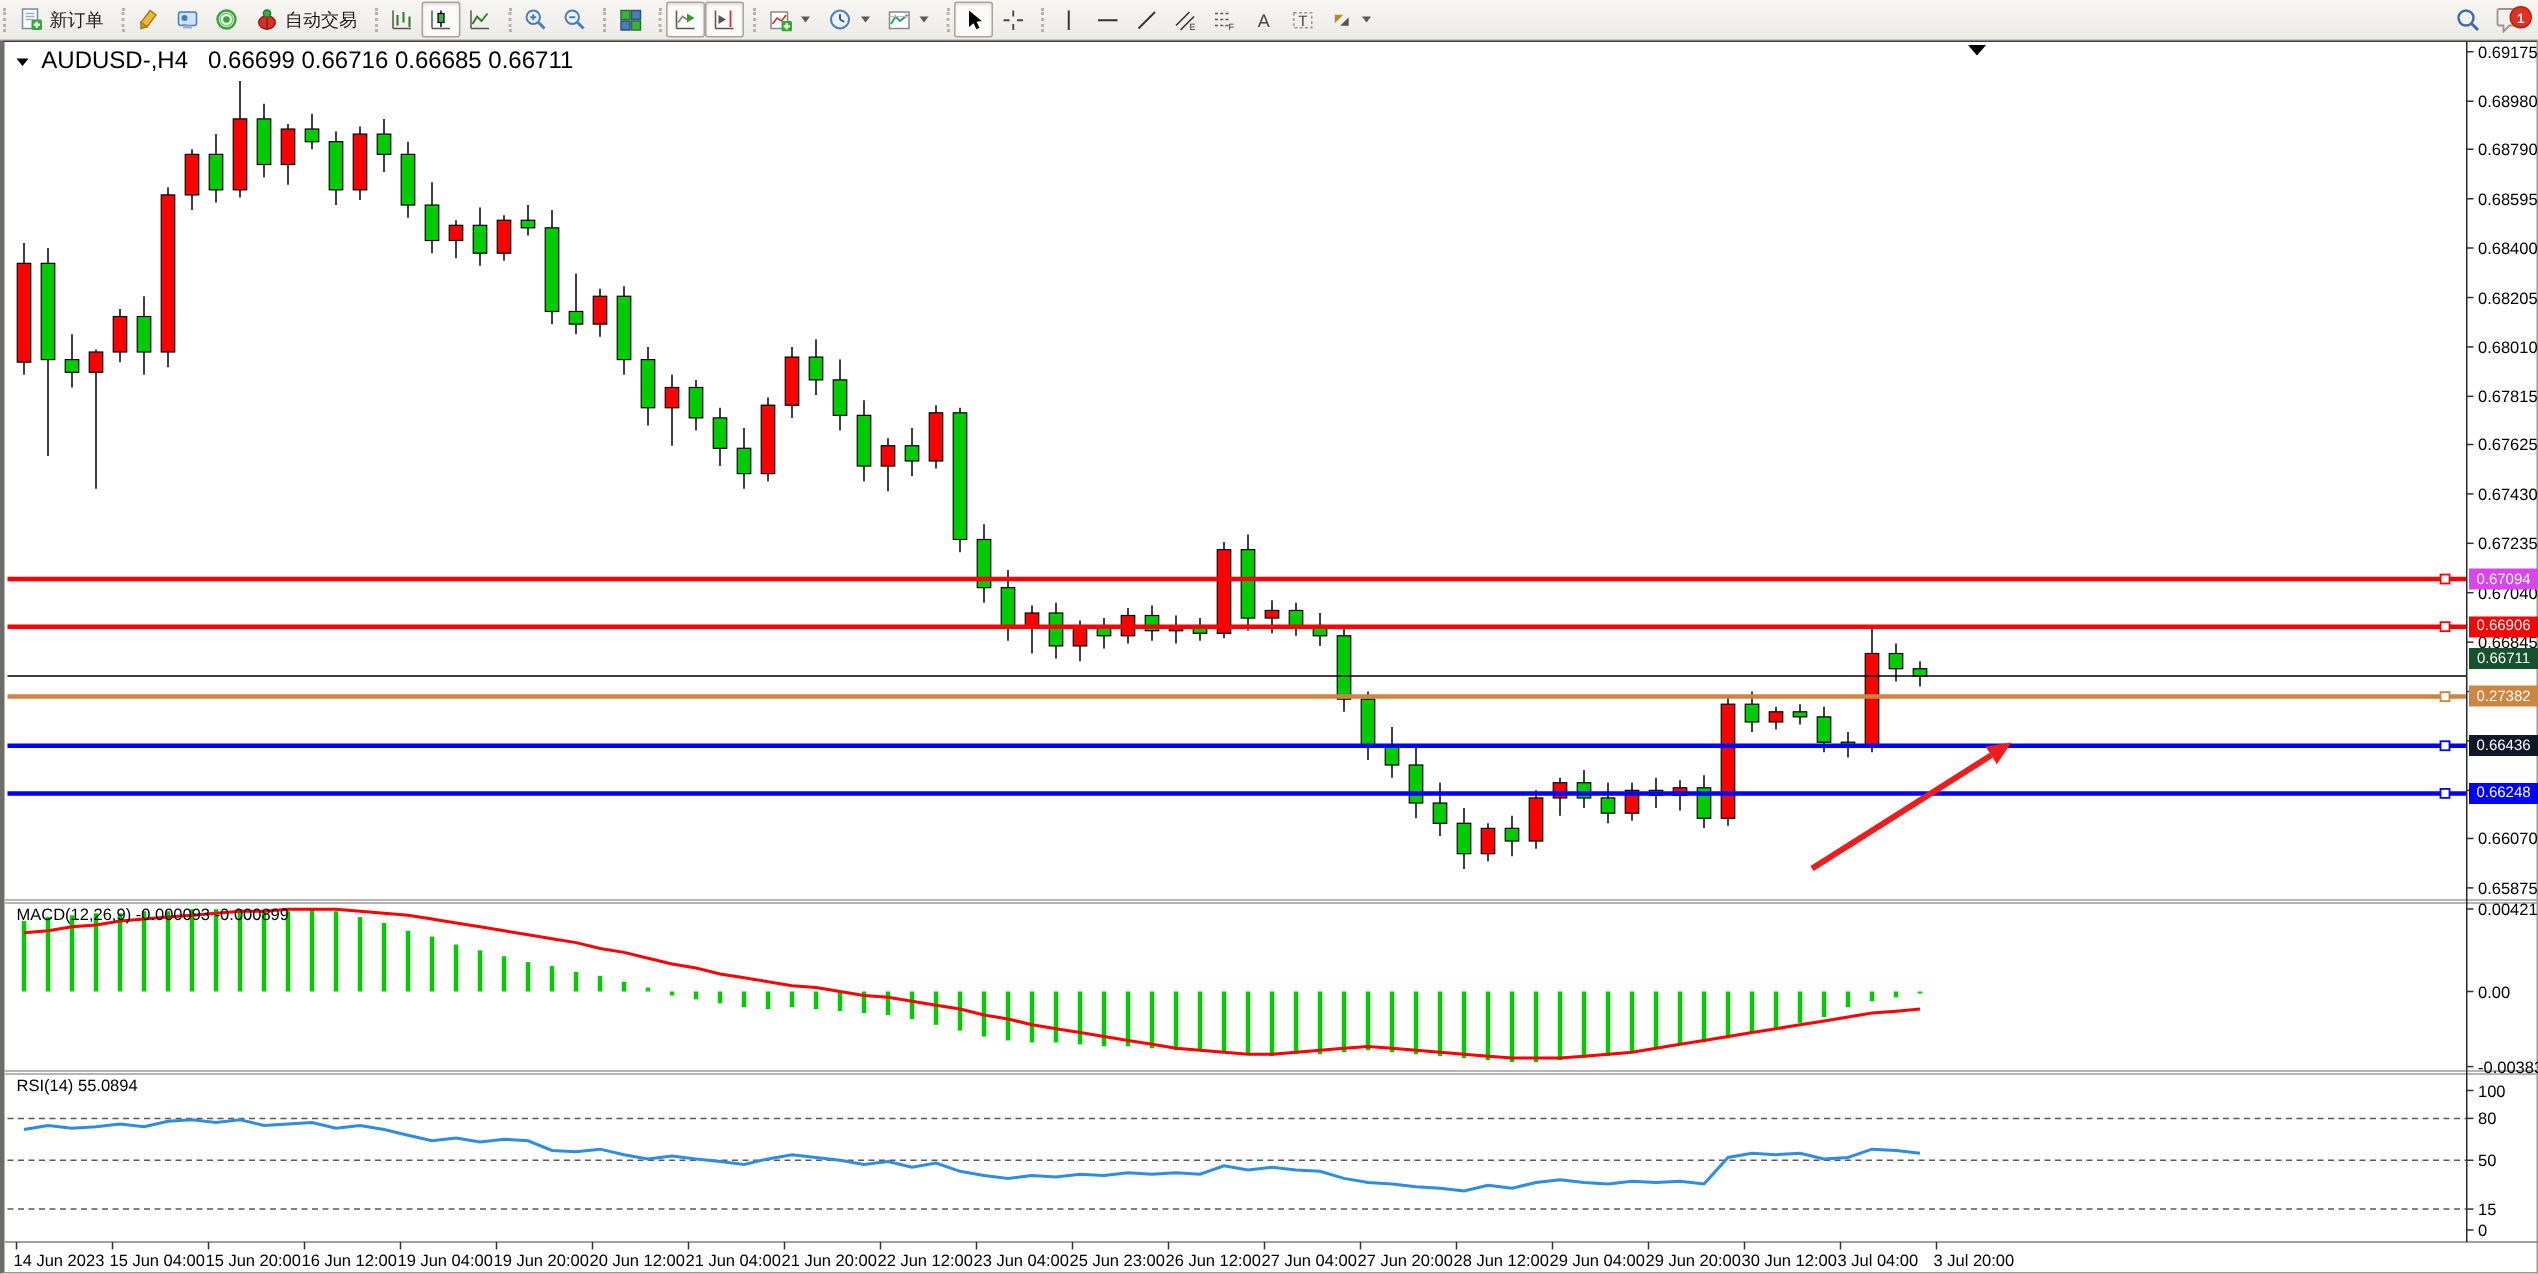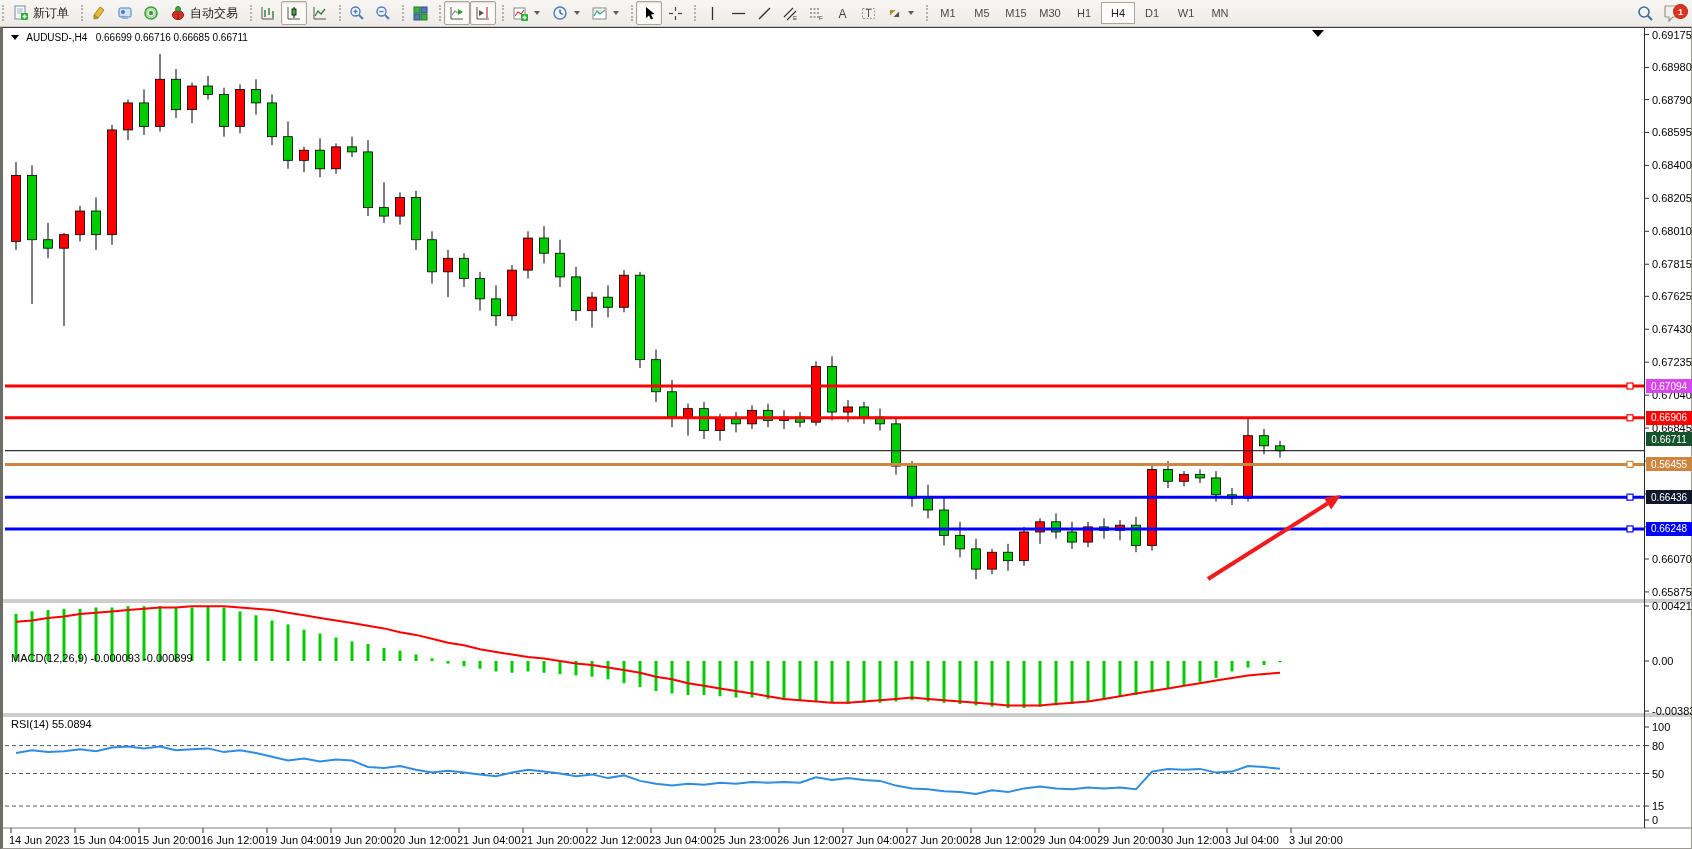--- a/index.html
+++ b/index.html
@@ -22,21 +22,21 @@
   .toolbar-right{position:absolute;right:8px;top:0;height:26px;display:flex;align-items:center;gap:10px;}
   .bubble{position:relative;width:20px;height:18px;}
   .nbadge{position:absolute;right:-4px;top:0px;width:13px;height:13px;border-radius:50%;
     background:#e03121;color:#fff;font-size:9px;font-weight:bold;display:flex;align-items:center;
     justify-content:center;border:1px solid #b02317;}
   
   #mdi{position:absolute;left:0;top:26px;width:1692px;height:823px;background:#ffffff;
     border-left:3px solid #6e6c66;border-top:2px solid #3f3e3a;border-right:1px solid #9a988f;
     border-bottom:1px solid #9a988f;box-sizing:border-box;}
   #plot{position:absolute;left:0;top:0;}
-  .overlay{position:absolute;font-size:10px;color:#000;white-space:nowrap;z-index:5;}
+  .overlay{position:absolute;font-size:16px;color:#000;white-space:nowrap;z-index:5;}
   .ind-label{position:absolute;font-size:11px;color:#000;white-space:nowrap;z-index:5;}
   .badge{position:absolute;left:1643px;width:46px;height:14px;font-size:10px;color:#fff;
     display:flex;align-items:center;justify-content:center;z-index:6;letter-spacing:0;}
   .tri{display:inline-block;width:0;height:0;border-left:4px solid transparent;
     border-right:4px solid transparent;border-top:5px solid #000;margin-right:5px;}
   svg text{font-family:"Liberation Sans","DejaVu Sans",sans-serif;}
 </style>
 </head>
 <body>
 
@@ -253,31 +253,20 @@
     </div>
     <div class="tbtn wide">
       <svg width="15" height="15" viewBox="0 0 15 15">
         <polygon points="2,6 6,2 6,10" fill="#b38a2e" transform="rotate(45 5 6)"></polygon>
         <polygon points="13,9 9,13 9,5" fill="#555" transform="rotate(45 10 9)"></polygon>
       </svg>
       <span class="caret"></span>
     </div>
   </div>
 
-  <div class="tgroup">
-    <div class="tf">M1</div>
-    <div class="tf">M5</div>
-    <div class="tf">M15</div>
-    <div class="tf">M30</div>
-    <div class="tf">H1</div>
-    <div class="tf pressed">H4</div>
-    <div class="tf">D1</div>
-    <div class="tf">W1</div>
-    <div class="tf">MN</div>
-  </div>
 
   <div class="toolbar-right">
     <svg width="17" height="17" viewBox="0 0 17 17">
       <circle cx="7" cy="7" r="5" fill="none" stroke="#3b6ea5" stroke-width="1.6"></circle>
       <line x1="10.8" y1="10.8" x2="15" y2="15" stroke="#3b6ea5" stroke-width="2"></line>
     </svg>
     <div class="bubble">
       <svg width="20" height="18" viewBox="0 0 20 18">
         <path d="M2,2 h15 a1,1 0 0 1 1,1 v9 a1,1 0 0 1 -1,1 h-8 l-4,4 v-4 h-3 a1,1 0 0 1 -1,-1 v-9 a1,1 0 0 1 1,-1 z" fill="#f3f1ee" stroke="#9a958d" stroke-width="1.2"></path>
       </svg>
@@ -665,28 +654,28 @@
       </g>
     </svg>
 
   <div class="overlay" style="left:8px;top:4px;">
     <span class="tri" style="border-top-color:#000;transform:translateY(-1px);"></span>
     <span>AUDUSD-,H4</span>
     <span>&nbsp;</span>
     <span>0.66699 0.66716 0.66685 0.66711</span>
   </div>
 
-  <div class="ind-label" style="left:8px;top:576px;margin-top:48px;">
+  <div class="ind-label" style="left:8px;top:576px;">
     <span>MACD(12,26,9)</span>&nbsp;<span>-0.000093 -0.000899</span>
   </div>
   <div class="ind-label" style="left:8px;top:690px;">
     <span>RSI(14)</span>&nbsp;<span>55.0894</span>
   </div>
 
   <div id="badges">
       <div class="badge" style="top: 351.02px; background: #d946ef;">0.67094</div>
       <div class="badge" style="top: 382.777px; background: rgb(255, 0, 0);">0.66906</div>
-      <div class="badge" style="top: 429.399px; background: rgb(205, 133, 63);">0.56455</div>
+      <div class="badge" style="top: 429.399px; background: rgb(205, 133, 63);">0.27382</div>
       <div class="badge" style="top: 462.169px; background: #0f172a;">0.66436</div>
       <div class="badge" style="top: 493.926px; background: rgb(0, 0, 255);">0.66248</div>
       <div class="badge" style="top: 404px; background: #14532d;">0.66711</div>
     </div>
 </div>
 
 </body></html>

